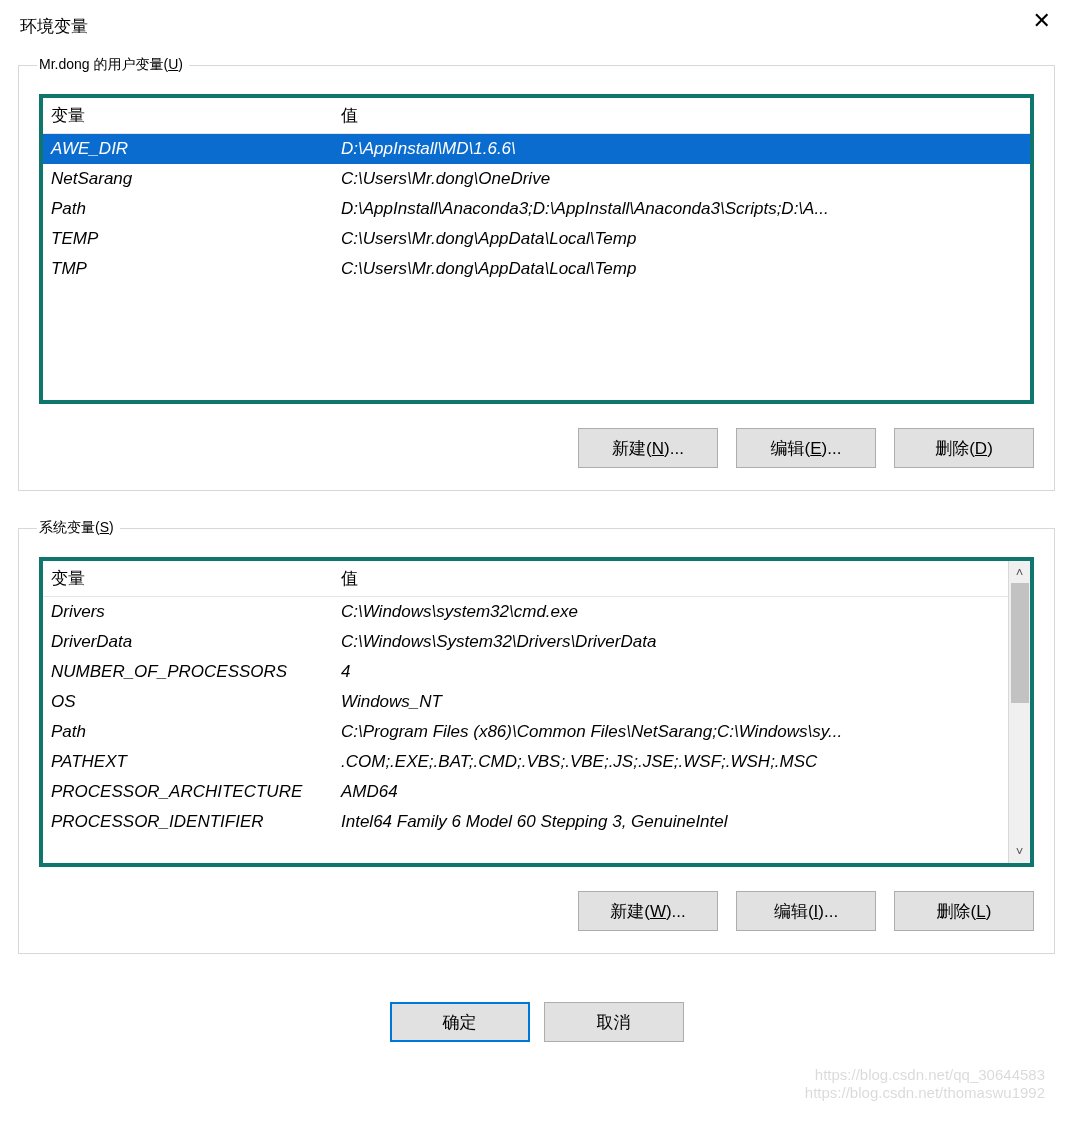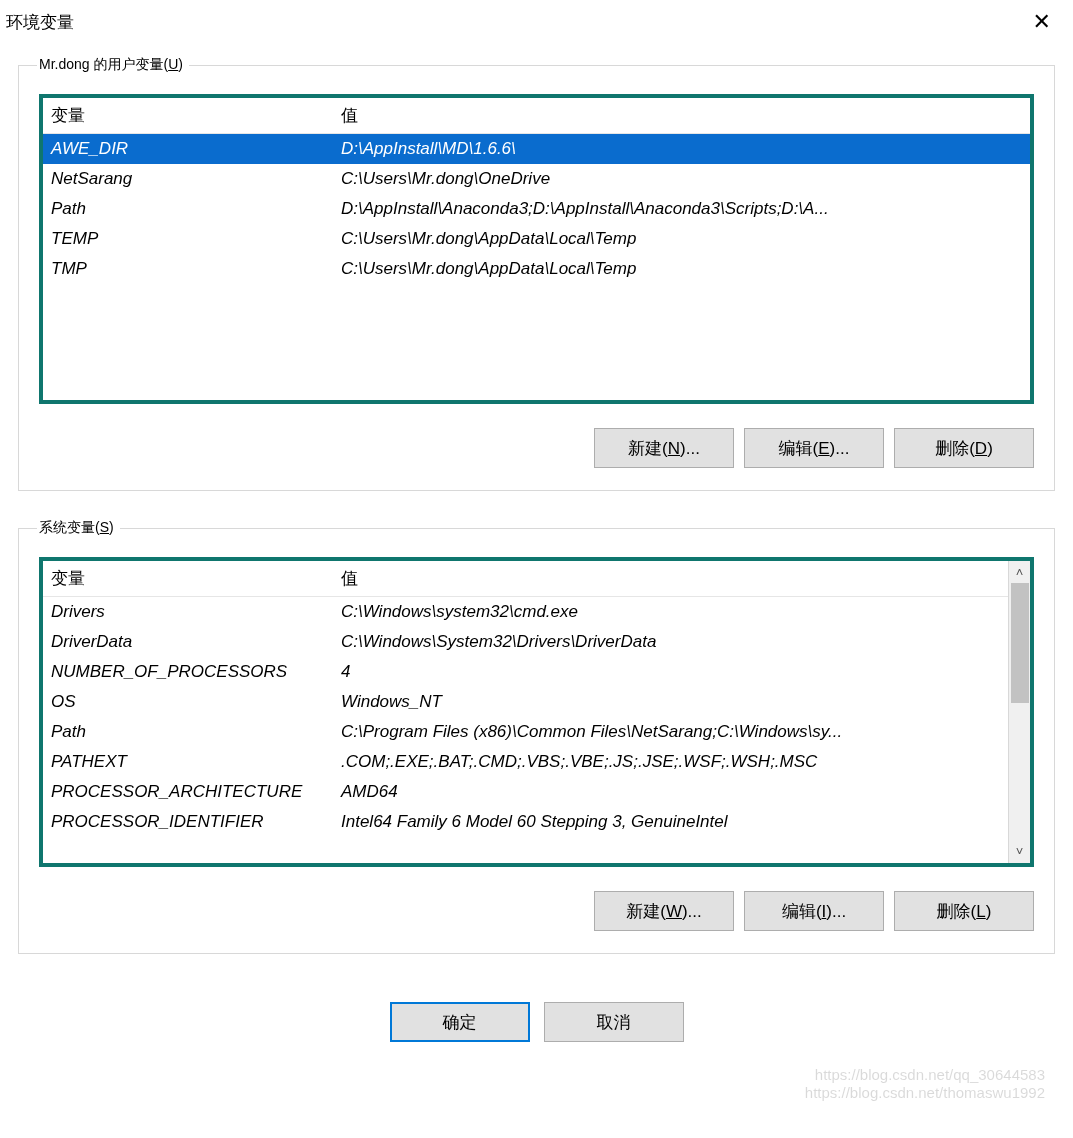--- a/index.html
+++ b/index.html
@@ -8,23 +8,23 @@
     font-family: "Microsoft YaHei", "Segoe UI", Tahoma, sans-serif;
     font-size: 16px;
     background: #ffffff;
     color: #000;
     width: 1073px;
     height: 1138px;
     overflow: hidden;
   }
   .titlebar {
     display: flex;
-    align-items: center;
+    align-items: flex-end;
     justify-content: space-between;
-    padding: 6px 12px 6px 6px;
+    padding: 6px 12px 6px 20px;
     height: 44px;
   }
   .titlebar .title { font-size: 17px; }
   .close-x {
     font-size: 22px;
     font-weight: 300;
     padding: 4px 10px;
     cursor: default;
   }
   .content {
@@ -75,21 +75,21 @@
     border: 4px solid #0f766e;
     width: 100%;
     overflow: hidden;
   }
   .table-wrap.user { height: 310px; }
   .table-wrap.sys  { height: 310px; position: relative; }
   .table-wrap table { border: none; width: 100%; table-layout: fixed; }
   .btn-row {
     display: flex;
     justify-content: flex-end;
-    gap: 10px;
+    gap: 18px;
     margin-top: 24px;
   }
   button.win {
     min-width: 140px;
     height: 40px;
     font-family: inherit;
     font-size: 17px;
     background: #e1e1e1;
     border: 1px solid #adadad;
     padding: 4px 18px;

